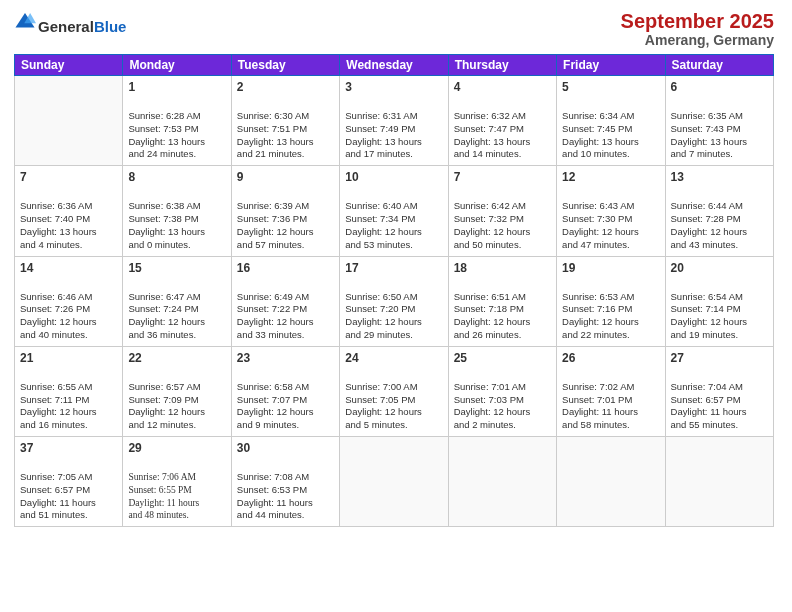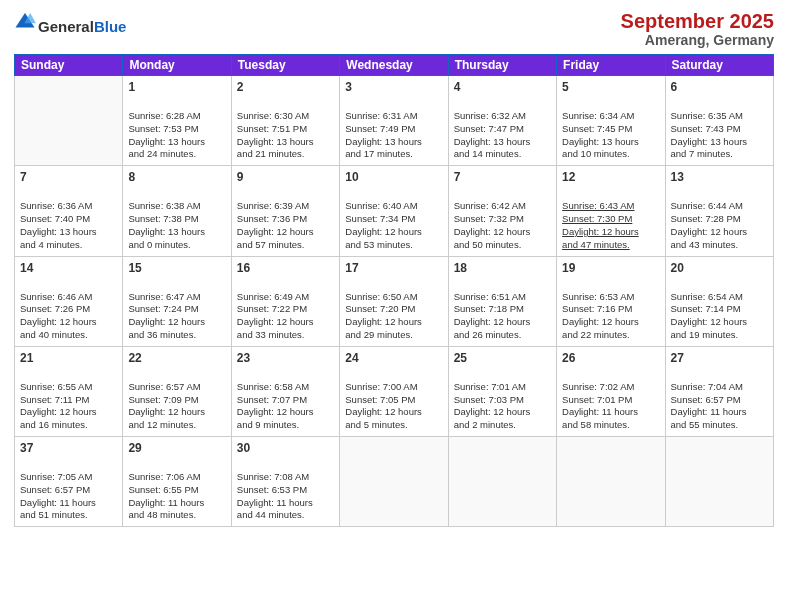--- a/index.html
+++ b/index.html
@@ -199,21 +199,21 @@
           </td>
           <td>
             <div class="date-num">7</div>
             <div class="day-info" style="white-space: pre-line;">Sunrise: 6:42 AM
 Sunset: 7:32 PM
 Daylight: 12 hours
 and 50 minutes.</div>
           </td>
           <td>
             <div class="date-num">12</div>
-            <div class="day-info" style="white-space: pre-line; text-decoration: underline;">Sunrise: 6:43 AM
+            <div class="day-info" style="white-space: pre-line;">Sunrise: 6:43 AM
 Sunset: 7:30 PM
 Daylight: 12 hours
 and 47 minutes.</div>
           </td>
           <td>
             <div class="date-num">13</div>
             <div class="day-info" style="white-space: pre-line;">Sunrise: 6:44 AM
 Sunset: 7:28 PM
 Daylight: 12 hours
 and 43 minutes.</div>
@@ -324,21 +324,21 @@
         <tr class="last-row">
           <td>
             <div class="date-num">37</div>
             <div class="day-info" style="white-space: pre-line;">Sunrise: 7:05 AM
 Sunset: 6:57 PM
 Daylight: 11 hours
 and 51 minutes.</div>
           </td>
           <td>
             <div class="date-num">29</div>
-            <div class="day-info" style="white-space: pre-line;">Sunrise: 7:06 AM
+            <div class="day-info" style="white-space: pre-line; font-family: Liberation Serif, serif;">Sunrise: 7:06 AM
 Sunset: 6:55 PM
 Daylight: 11 hours
 and 48 minutes.</div>
           </td>
           <td>
             <div class="date-num">30</div>
             <div class="day-info" style="white-space: pre-line;">Sunrise: 7:08 AM
 Sunset: 6:53 PM
 Daylight: 11 hours
 and 44 minutes.</div>

